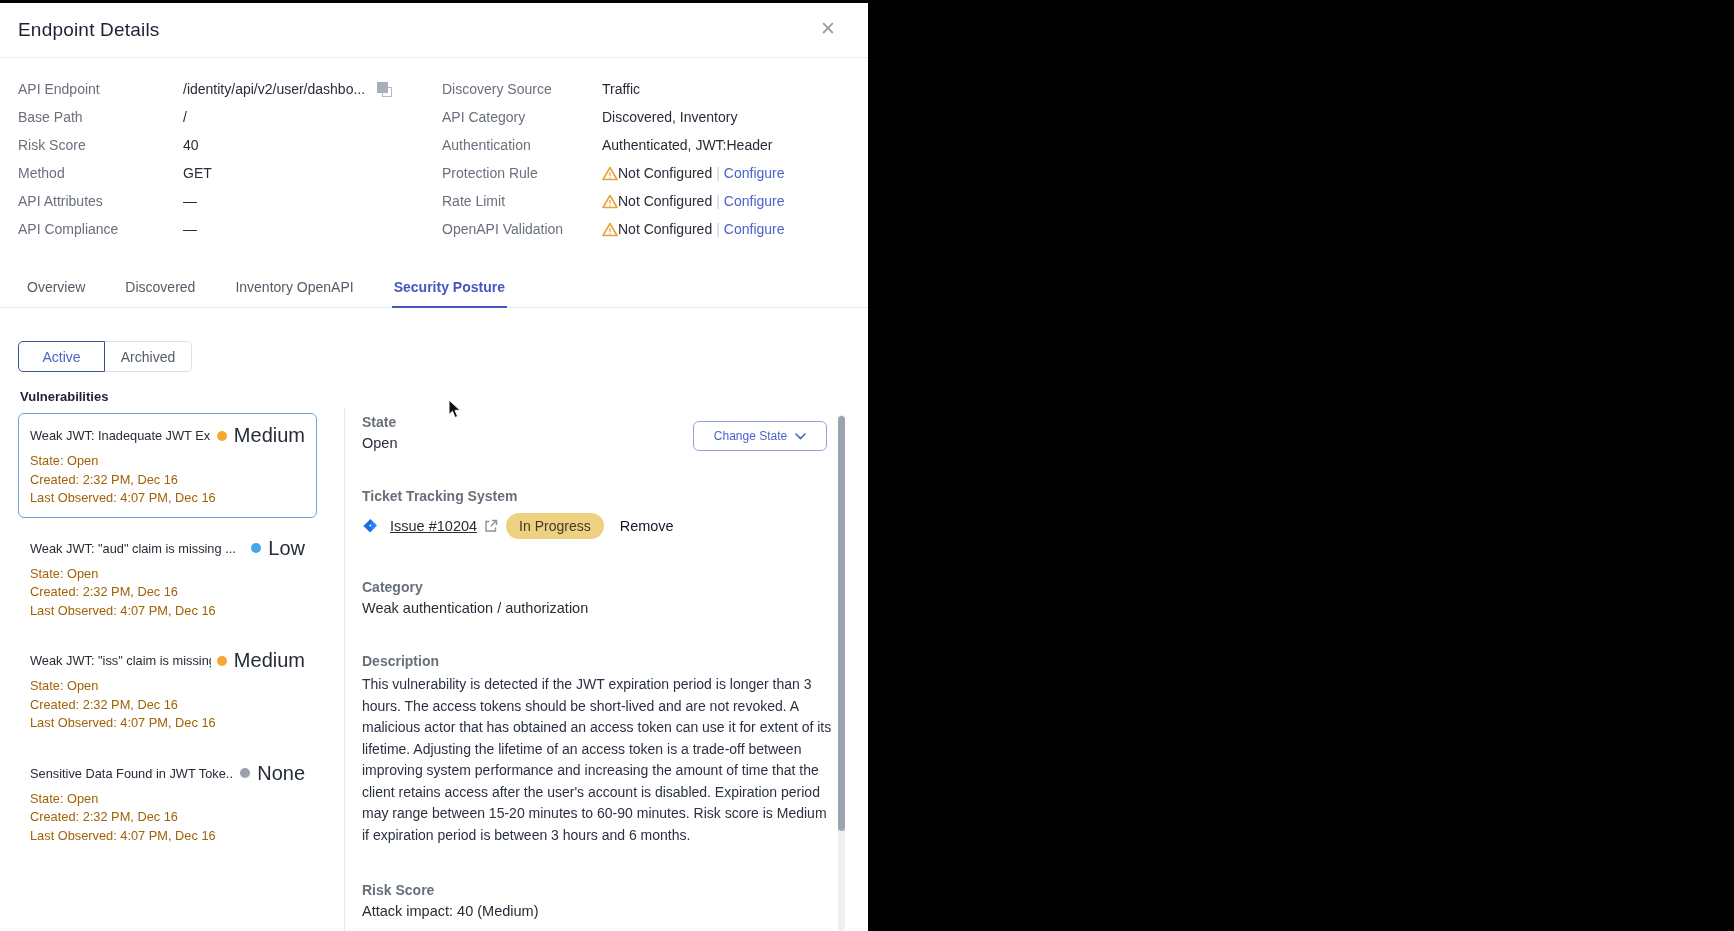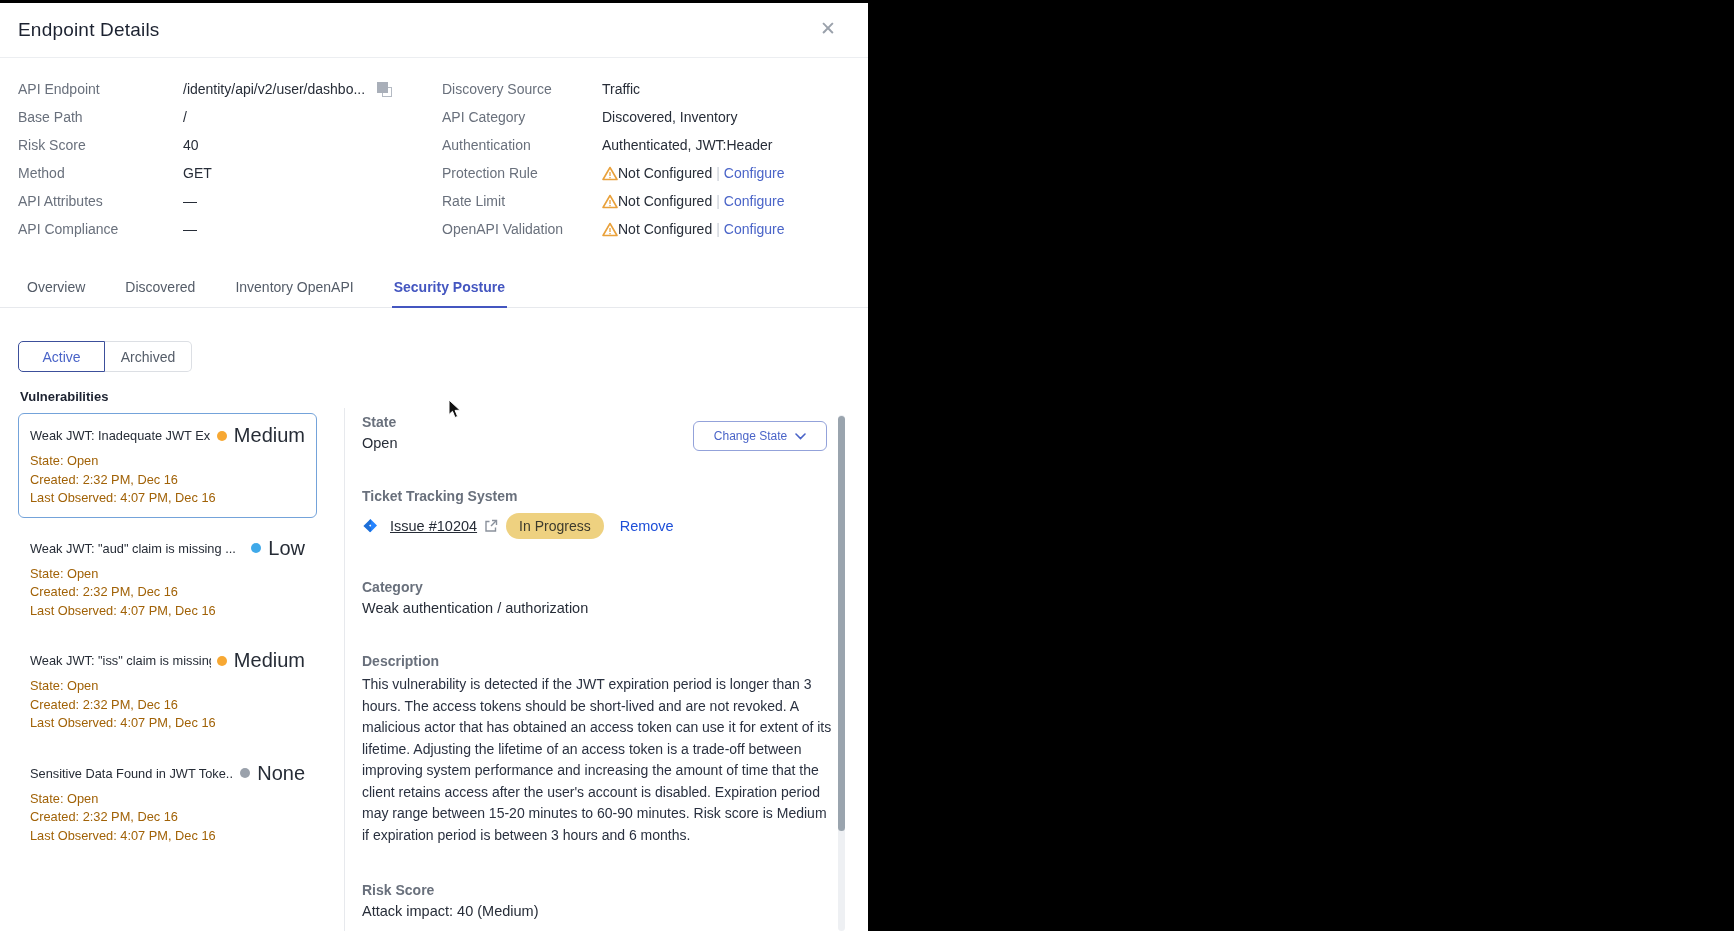--- a/index.html
+++ b/index.html
@@ -61,21 +61,21 @@
   .tts-sect { margin-top:37px; }
   .cat-sect { margin-top:40px; }
   .desc-sect { margin-top:37px; }
   .risk-sect { margin-top:36px; }
   .desc-p { font-size:14px; line-height:21.5px; color:#2a3140; }
   .ticket-row { display:flex; align-items:center; margin-top:9px; }
   .jira-ic { width:16px; height:16px; margin-right:12px; }
   .ticket-link { font-size:14.5px; color:#262c36; text-decoration:underline; cursor:pointer; }
   .ext-ic { margin:0 8px 0 7px; }
   .badge { background:#eed180; color:#3c3a2c; font-size:14px; padding:5px 13px; border-radius:13px; }
-  .remove-link { color:#1d4ed8; font-size:14.5px; margin-left:16px; cursor:pointer; }
+  .remove-link { color:#0f172a; font-size:14.5px; margin-left:16px; cursor:pointer; }
   .chg-btn { position:absolute; left:693px; top:418px; width:134px; height:30px; border:1px solid #93a2da; border-radius:6px; background:#fff; color:#4a64c8; font-size:12px; display:flex; align-items:center; justify-content:center; gap:8px; cursor:pointer; }
 
   
   .sb-track { position:absolute; top:412px; bottom:0; left:838px; width:7px; background:#eef0f3; border-radius:4px; }
   .sb-thumb { position:absolute; top:413px; left:838px; width:7px; height:415px; background:#9aa4ae; border-radius:4px; }
 
   .cursor { position:absolute; left:448px; top:399px; z-index:50; }
 </style>
 </head>
 <body>

